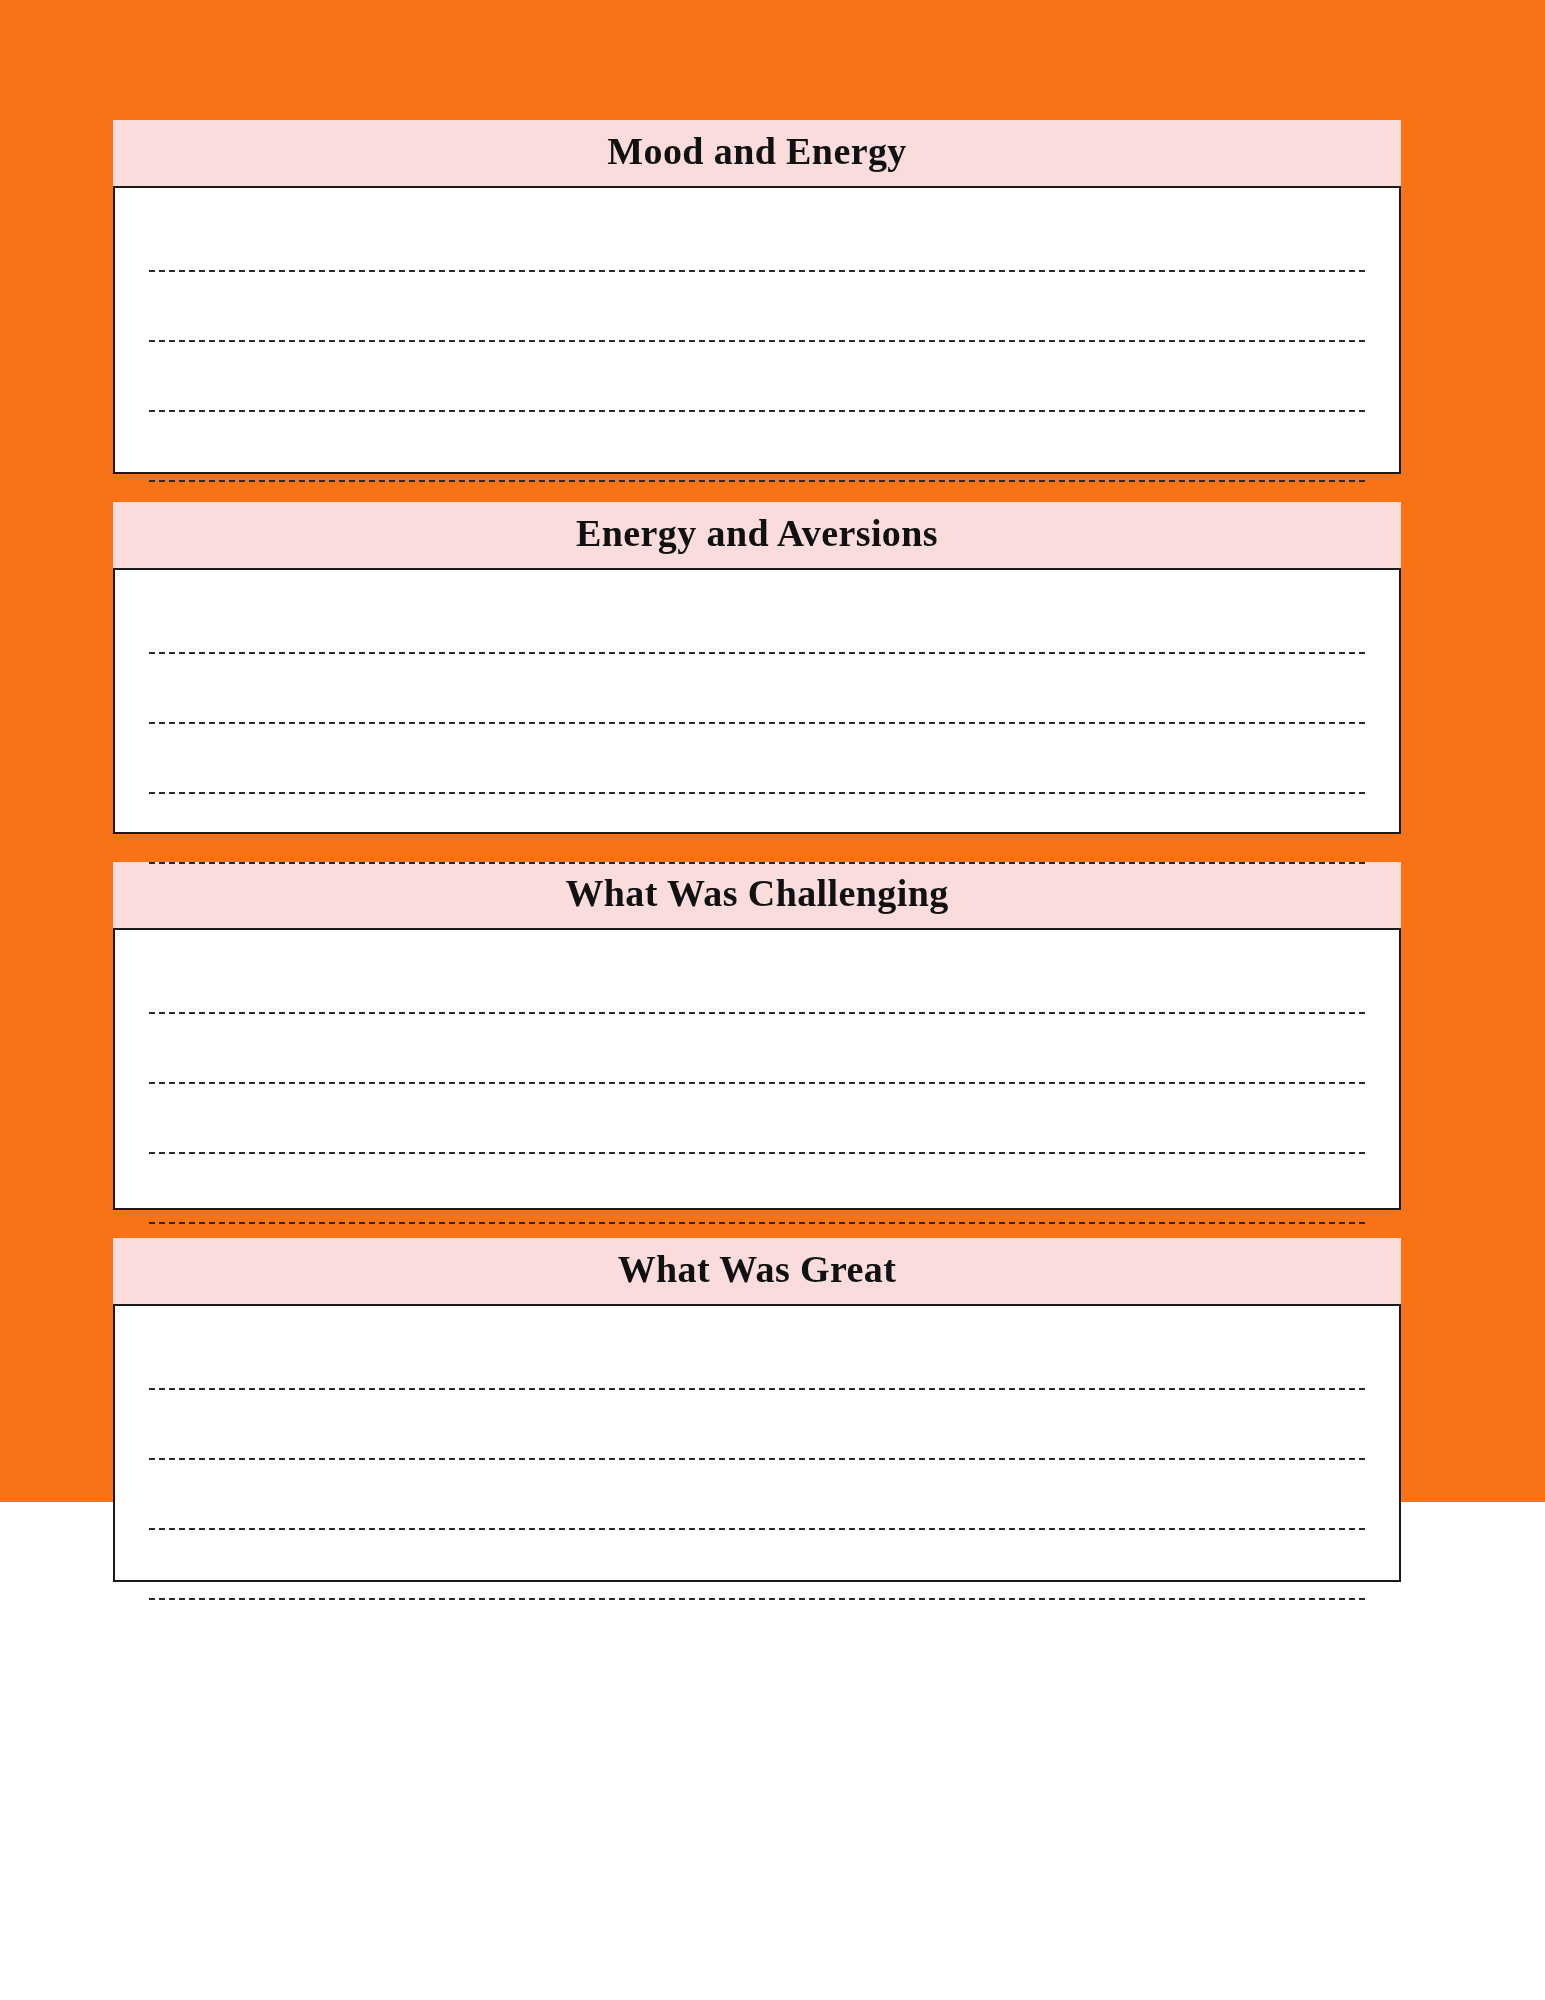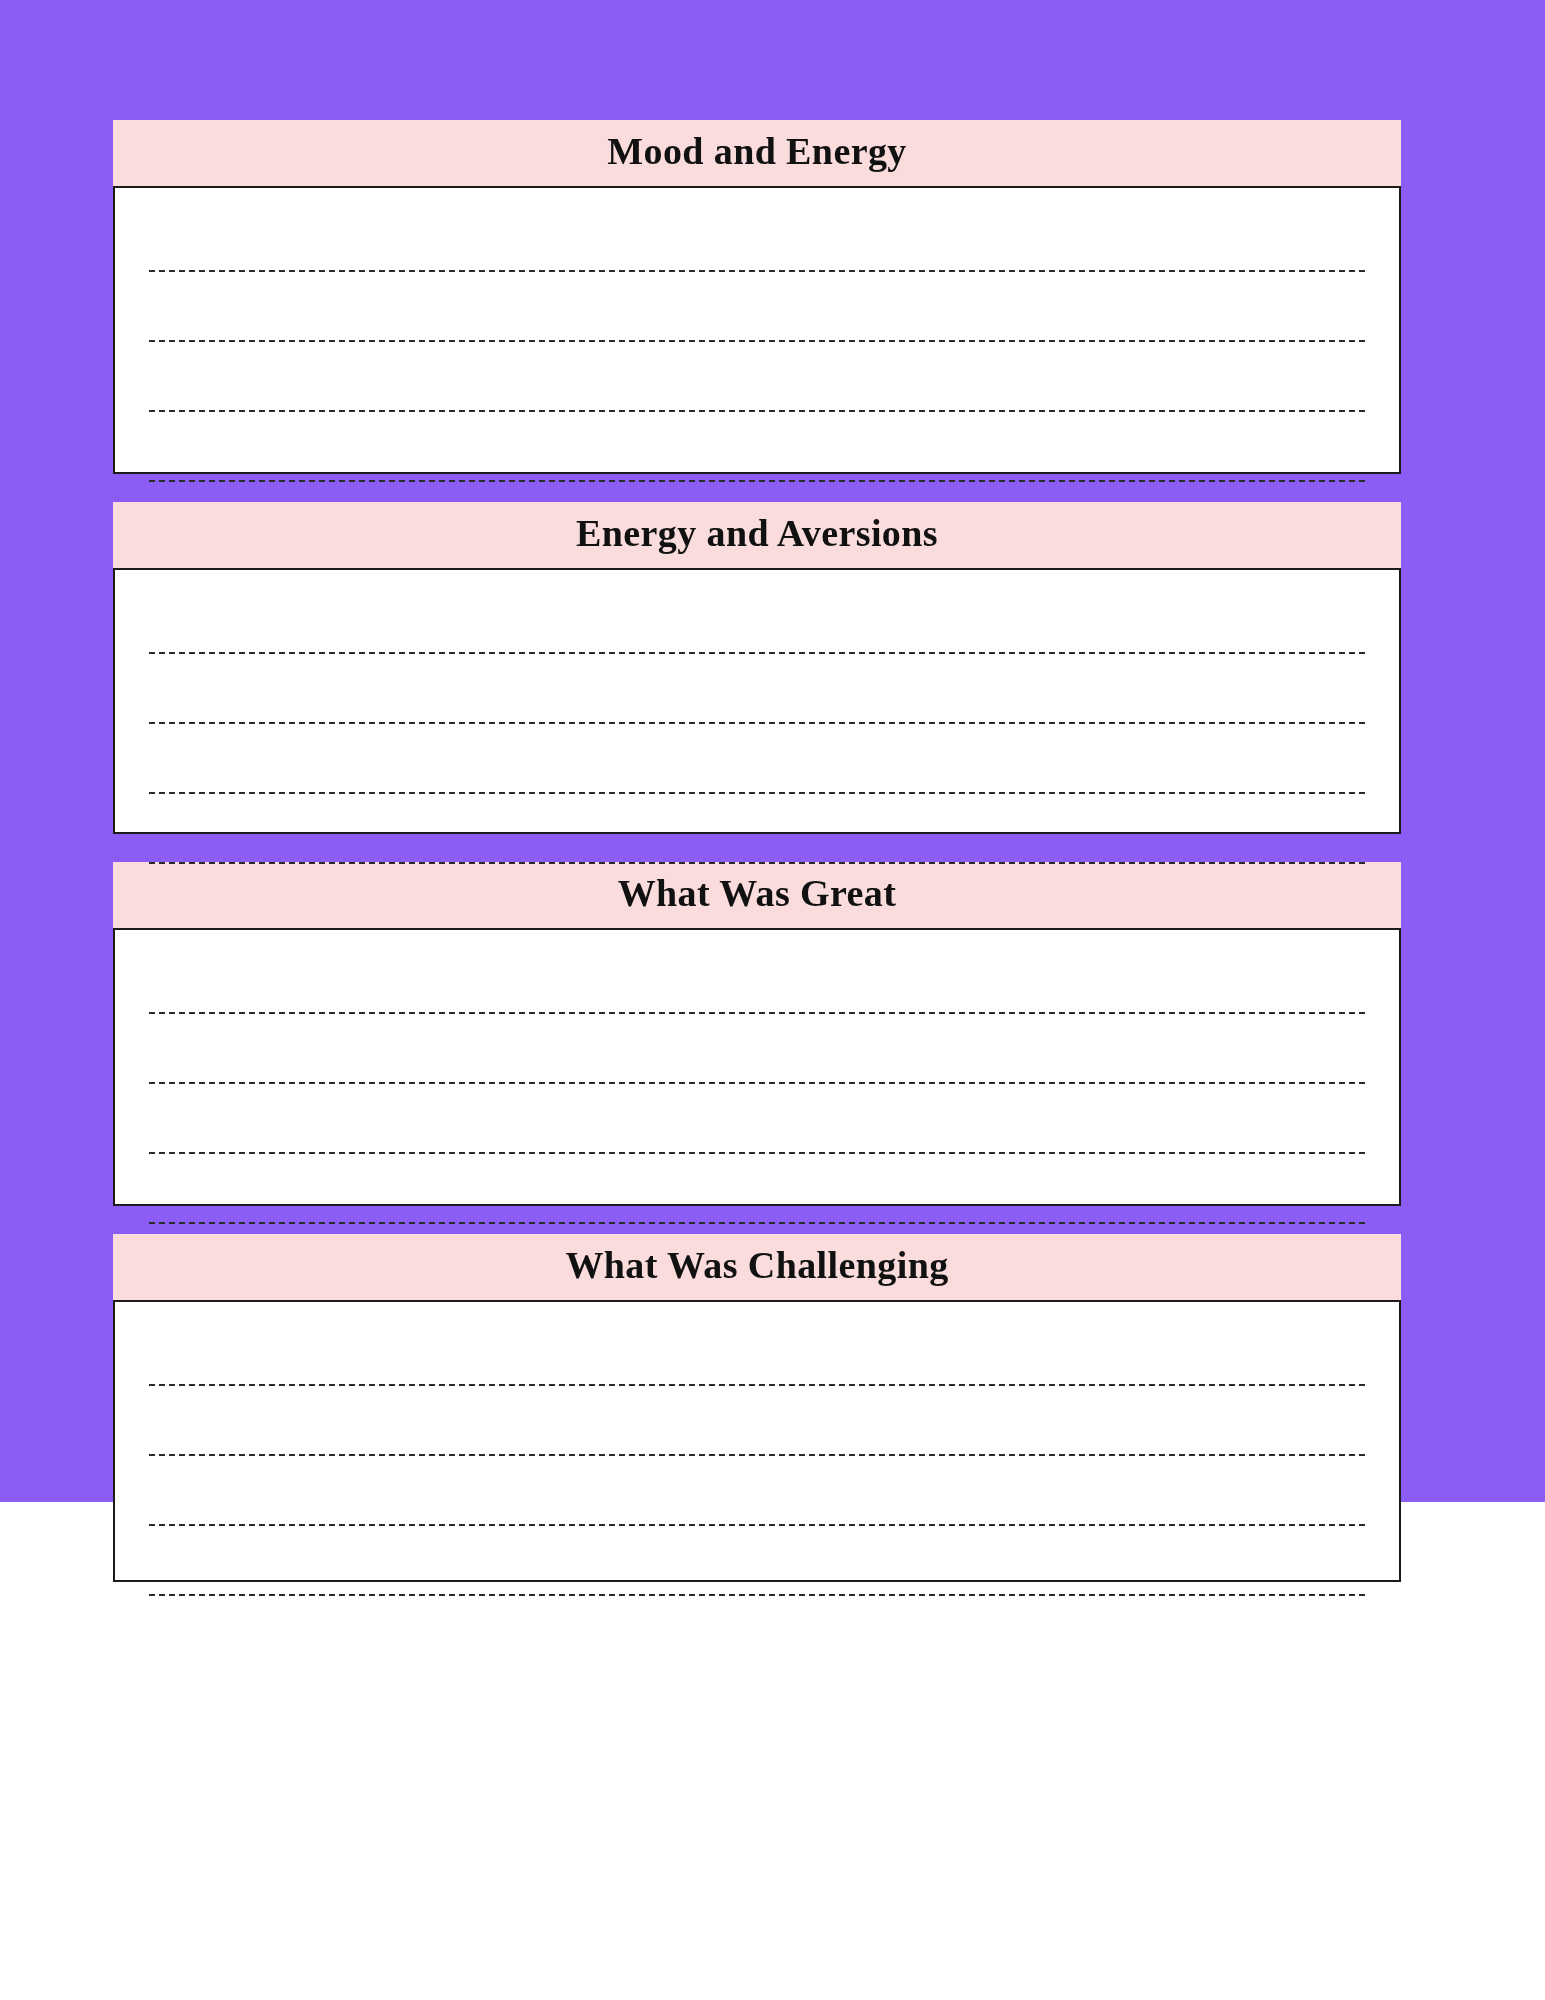--- a/index.html
+++ b/index.html
@@ -13,21 +13,21 @@
     font-family: "Liberation Serif", serif;
     position: relative;
     overflow: hidden;
   }
   .page {
     position: absolute;
     left: 0;
     top: 0;
     width: 1545px;
     height: 1502px;
-    background: #8b5cf6;
+    background: #f97316;
     box-sizing: border-box;
   }
   .sheet {
     position: absolute;
     left: 113px;
     top: 120px;
     width: 1288px;
   }
   .section {
     margin-bottom: 28px;
@@ -114,43 +114,43 @@
           <div class="write-line"></div>
         </div>
         <div class="line-slot">
           <div class="write-line"></div>
         </div>
       </div>
     </div>
 
     <div class="section">
       <div class="section-header">
-        <div class="section-title">What Was Great</div>
+        <div class="section-title">What Was Challenging</div>
       </div>
-      <div class="section-body h-great">
+      <div class="section-body h-challenging">
         <div class="line-slot">
           <div class="write-line"></div>
         </div>
         <div class="line-slot">
           <div class="write-line"></div>
         </div>
         <div class="line-slot">
           <div class="write-line"></div>
         </div>
         <div class="line-slot">
           <div class="write-line"></div>
         </div>
       </div>
     </div>
 
     <div class="section">
       <div class="section-header">
-        <div class="section-title">What Was Challenging</div>
+        <div class="section-title">What Was Great</div>
       </div>
-      <div class="section-body h-challenging">
+      <div class="section-body h-great">
         <div class="line-slot">
           <div class="write-line"></div>
         </div>
         <div class="line-slot">
           <div class="write-line"></div>
         </div>
         <div class="line-slot">
           <div class="write-line"></div>
         </div>
         <div class="line-slot">

